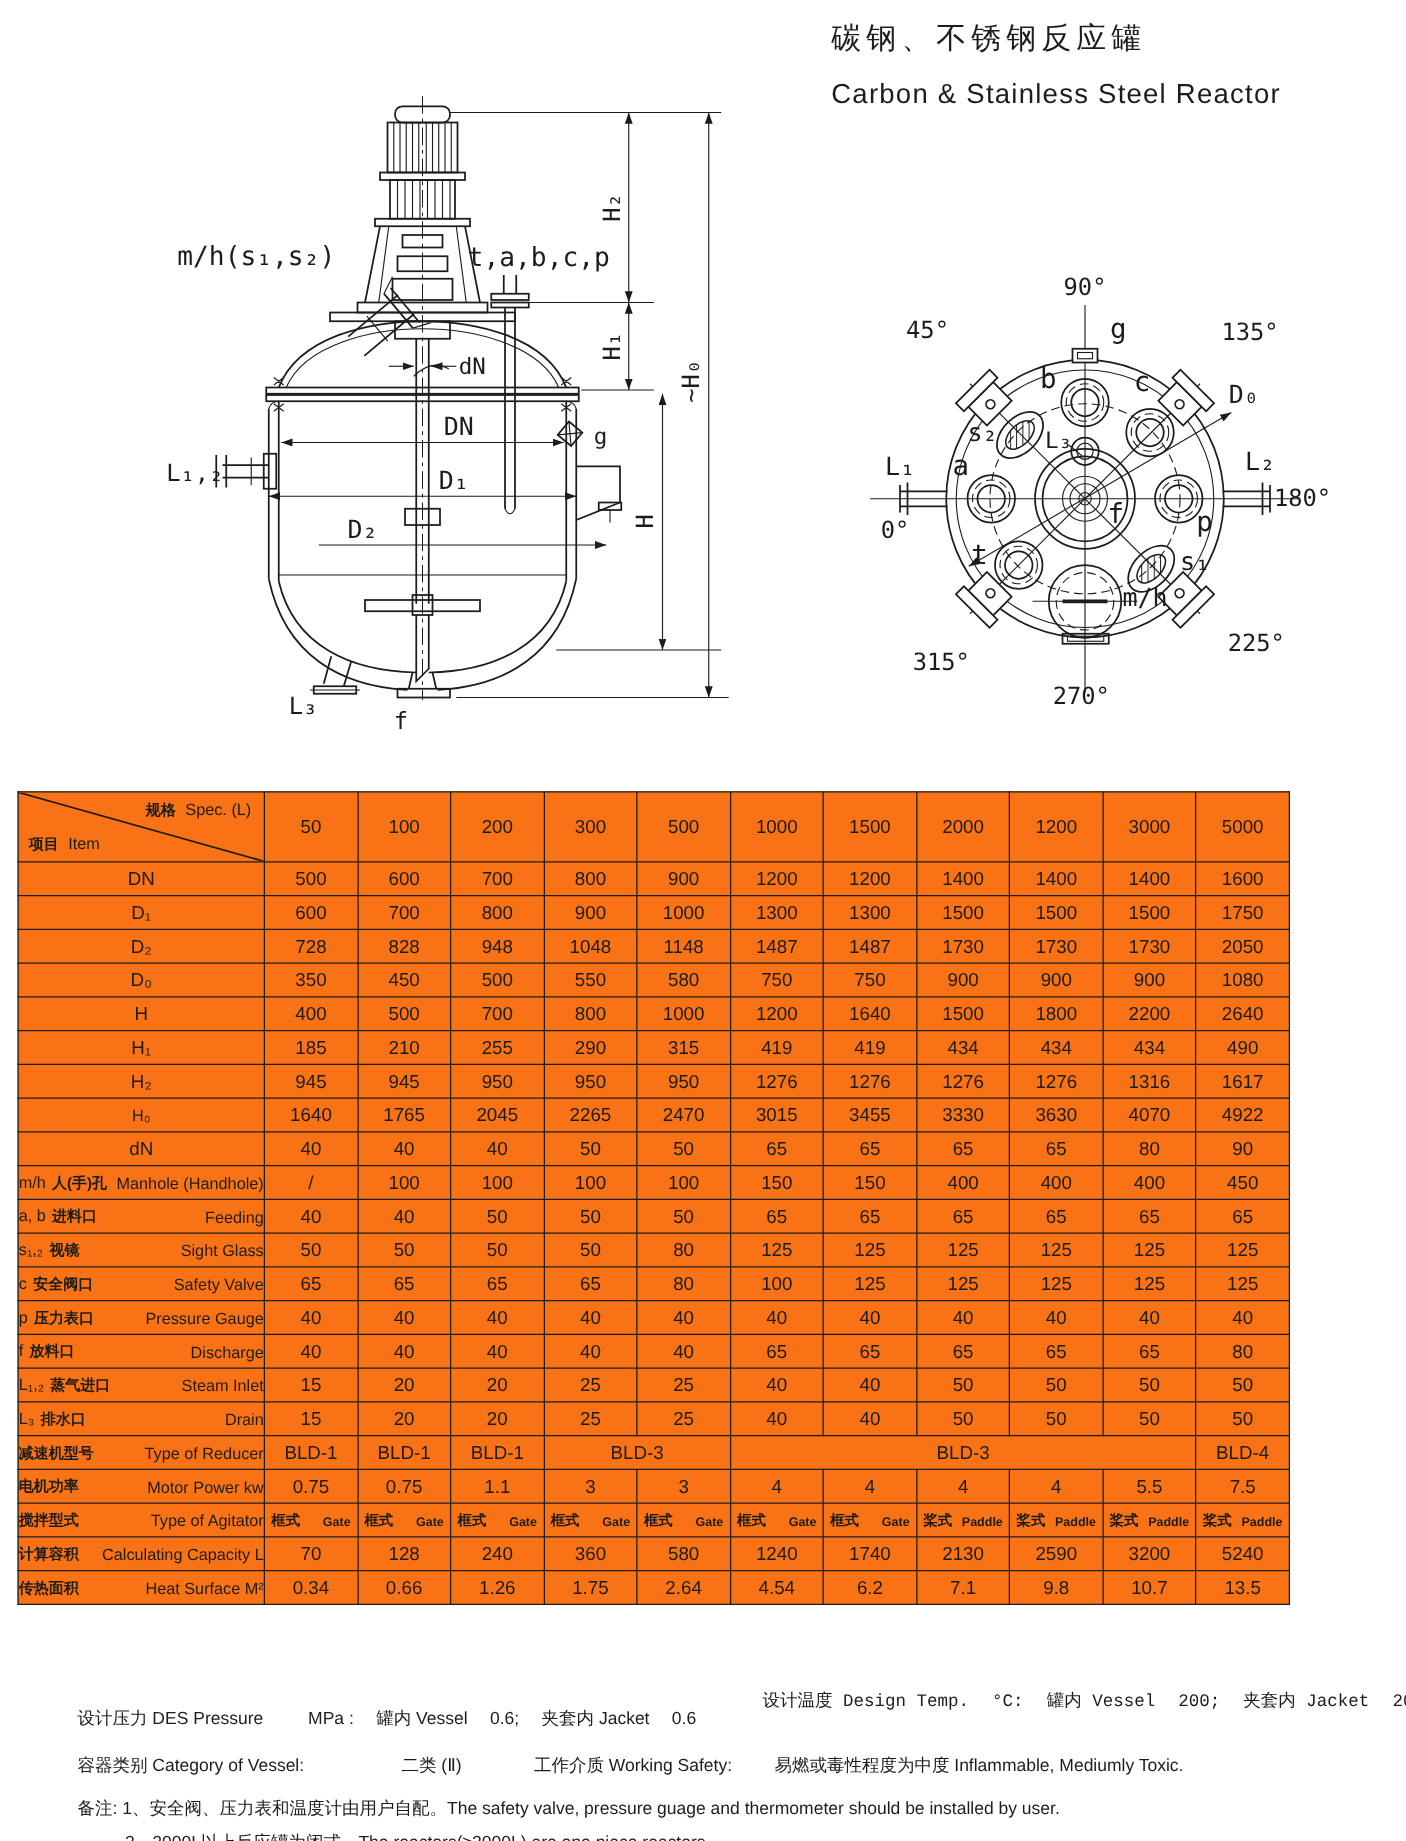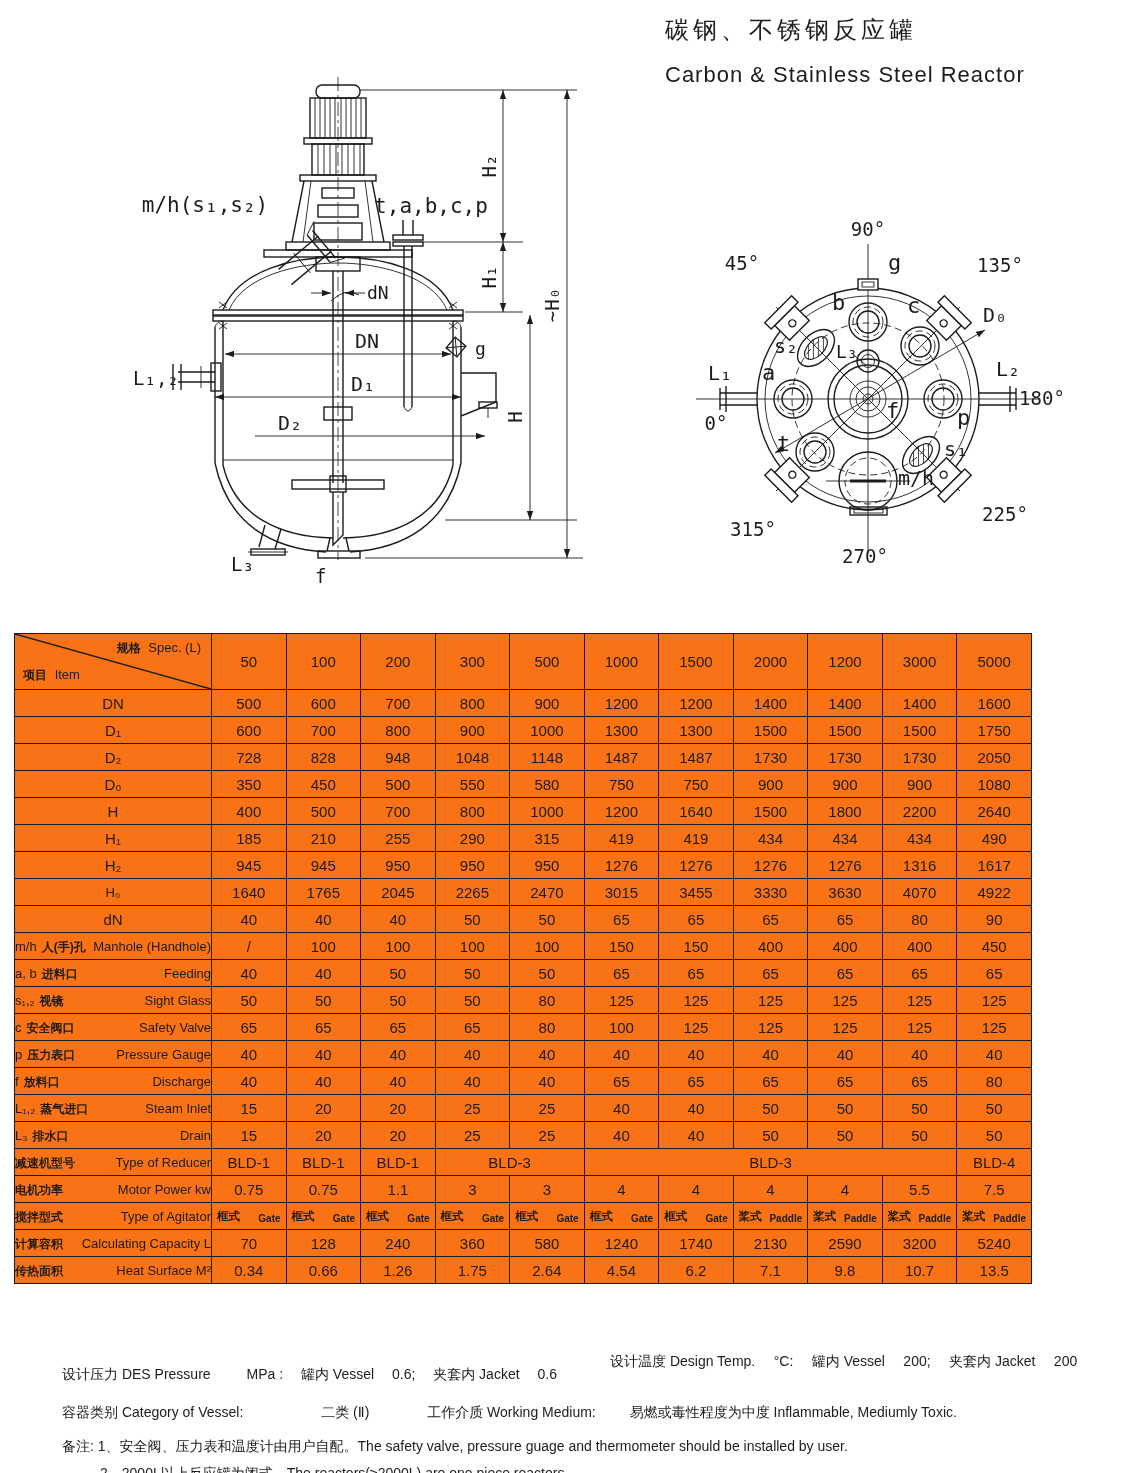--- a/index.html
+++ b/index.html
@@ -36,21 +36,21 @@
   th.corner{position:relative;}
   th.corner svg{position:absolute;left:0;top:0;width:100%;height:100%;}
   .corner-top{position:absolute;right:10px;top:6px;font-size:13px;font-weight:400;}
   .corner-top .zh{font-size:12px;}
   .corner-bot{position:absolute;left:8px;bottom:5px;font-size:13px;}
   .corner-bot .zh{font-size:12px;}
   
   .fline{position:absolute;left:62px;font-size:14px;white-space:nowrap;margin-top:14px;}
   .fline span{margin-right:14px;}
   .fseg{position:absolute;white-space:nowrap;}
-  .fseg span{margin-right:14px;font-size:14px;}
+  .fseg span{margin-right:14px;font-size:14px;font-family:Liberation Mono, monospace;}
 </style>
 </head>
 <body>
 
 <div class="page">
 
   <div class="titles">
     <div class="title-zh">碳钢、不锈钢反应罐</div>
     <div class="title-en">Carbon &amp; Stainless Steel Reactor</div>
   </div>
@@ -828,21 +828,21 @@
     <span>设计温度  Design Temp.</span>
     <span>°C:</span>
     <span>罐内 Vessel</span>
     <span>200;</span>
     <span>夹套内 Jacket</span>
     <span>200</span>
   </div>
   <div class="fline" style="top:1390px;">
     <span>容器类别  Category of Vessel:</span>
     <span style="margin-left:60px">二类 (Ⅱ)</span>
-    <span style="margin-left:40px">工作介质 Working Medium:</span>
+    <span style="margin-left:40px">工作介质 Working Safety:</span>
     <span style="margin-left:16px">易燃或毒性程度为中度 Inflammable, Mediumly Toxic.</span>
   </div>
   <div class="fline" style="top:1424px;">
     <span>备注: 1、安全阀、压力表和温度计由用户自配。The safety valve, pressure guage and thermometer should be installed by user.</span>
   </div>
   <div class="fline" style="top:1451px;left:100px;">
     <span>2、2000L以上反应罐为闭式。The reactors(≥2000L) are one piece reactors.</span>
   </div>
 </div>
 

